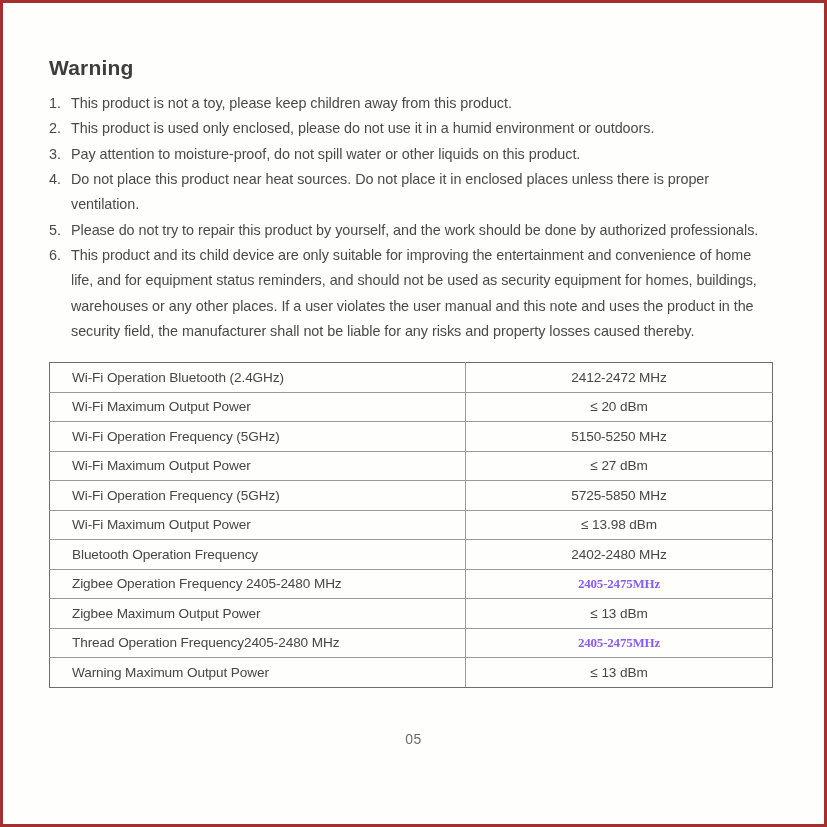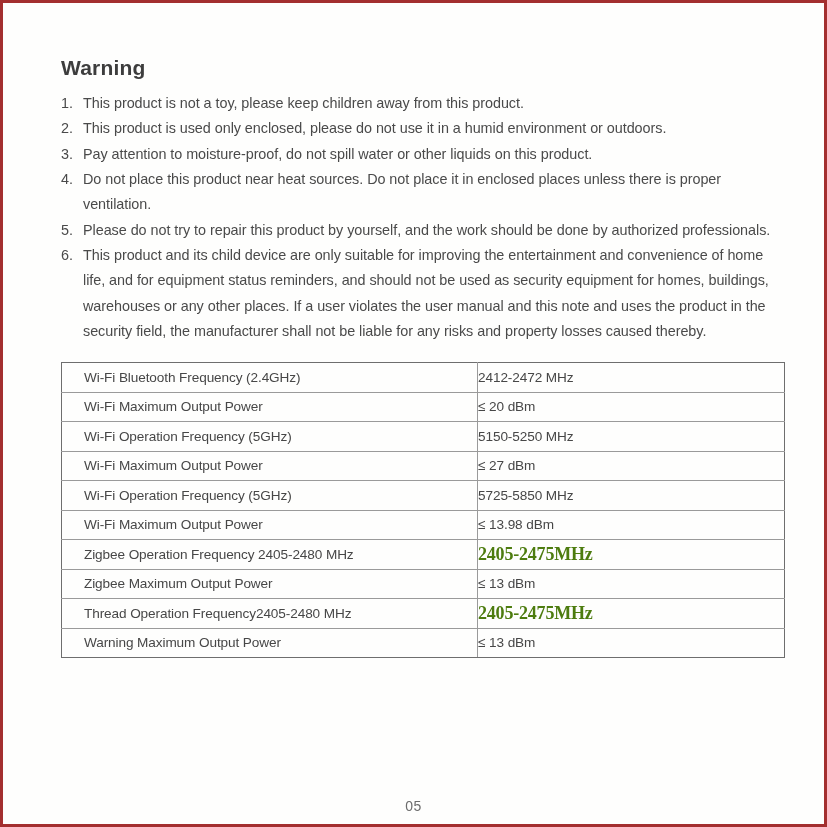--- a/index.html
+++ b/index.html
@@ -17,21 +17,21 @@
     width: 827px;
     height: 827px;
     box-sizing: border-box;
     background: #fefefd;
     border: 3px solid #a32f2f;
     overflow: hidden;
   }
 
   #content {
     position: absolute;
-    left: 58px;
+    left: 46px;
     top: 52px;
     width: 712px;
   }
 
   
   .doc-heading {
     font-size: 21px;
     font-weight: bold;
     color: #3d3d3d;
     letter-spacing: 0.2px;
@@ -85,43 +85,43 @@
     font-size: 13.6px;
     letter-spacing: -0.1px;
   }
   table.spec-table td.cell-label {
     width: 393px;
     padding-left: 22px;
     text-align: left;
   }
   table.spec-table td.cell-value {
     width: 306px;
-    text-align: left;
+    text-align: center;
   }
   
   table.spec-table tr:first-child td { border-top-color: #6e6e6e; }
   table.spec-table tr:last-child td { border-bottom-color: #6e6e6e; }
   table.spec-table td:first-child { border-left-color: #6e6e6e; }
   table.spec-table td:last-child { border-right-color: #6e6e6e; }
 
   
   table.spec-table td.cell-value.alt {
     font-family: "Liberation Serif", serif;
     font-weight: bold;
-    font-size: 18px;
+    font-size: 13px;
     letter-spacing: -0.2px;
-    color: #4d7c0f;
+    color: #8b5cf6;
   }
 
   
   .page-number {
     position: absolute;
     left: 0;
     right: 0;
-    top: 795px;
+    top: 728px;
     text-align: center;
     font-size: 14px;
     color: #6c6c6c;
     letter-spacing: 0.5px;
   }
 </style>
 </head>
 <body>
 
 <div id="page" style="border-color: rgb(163, 47, 47); background: rgb(254, 254, 253);">
@@ -154,21 +154,21 @@
         <li class="warning-item">
           <span class="num">6.</span>
           <span class="txt">This product and its child device are only suitable for improving the entertainment and convenience of home life, and for equipment status reminders, and should not be used as security equipment for homes, buildings, warehouses or any other places. If a user violates the user manual and this note and uses the product in the security field, the manufacturer shall not be liable for any risks and property losses caused thereby.</span>
         </li>
       </ol>
 
     <div class="spec-table-wrap">
       <table class="spec-table">
         <tbody>
             <tr>
-              <td class="cell-label">Wi-Fi Bluetooth Frequency (2.4GHz)</td>
+              <td class="cell-label">Wi-Fi Operation Bluetooth (2.4GHz)</td>
               <td class="cell-value">2412-2472 MHz</td>
             </tr>
             <tr>
               <td class="cell-label">Wi-Fi Maximum Output Power</td>
               <td class="cell-value">≤ 20 dBm</td>
             </tr>
             <tr>
               <td class="cell-label">Wi-Fi Operation Frequency (5GHz)</td>
               <td class="cell-value">5150-5250 MHz</td>
             </tr>
@@ -176,20 +176,24 @@
               <td class="cell-label">Wi-Fi Maximum Output Power</td>
               <td class="cell-value">≤ 27 dBm</td>
             </tr>
             <tr>
               <td class="cell-label">Wi-Fi Operation Frequency (5GHz)</td>
               <td class="cell-value">5725-5850 MHz</td>
             </tr>
             <tr>
               <td class="cell-label">Wi-Fi Maximum Output Power</td>
               <td class="cell-value">≤ 13.98 dBm</td>
+            </tr>
+            <tr>
+              <td class="cell-label">Bluetooth Operation Frequency</td>
+              <td class="cell-value">2402-2480 MHz</td>
             </tr>
             <tr>
               <td class="cell-label">Zigbee Operation Frequency 2405-2480 MHz</td>
               <td class="cell-value alt">2405-2475MHz</td>
             </tr>
             <tr>
               <td class="cell-label">Zigbee Maximum Output Power</td>
               <td class="cell-value">≤ 13 dBm</td>
             </tr>
             <tr>

